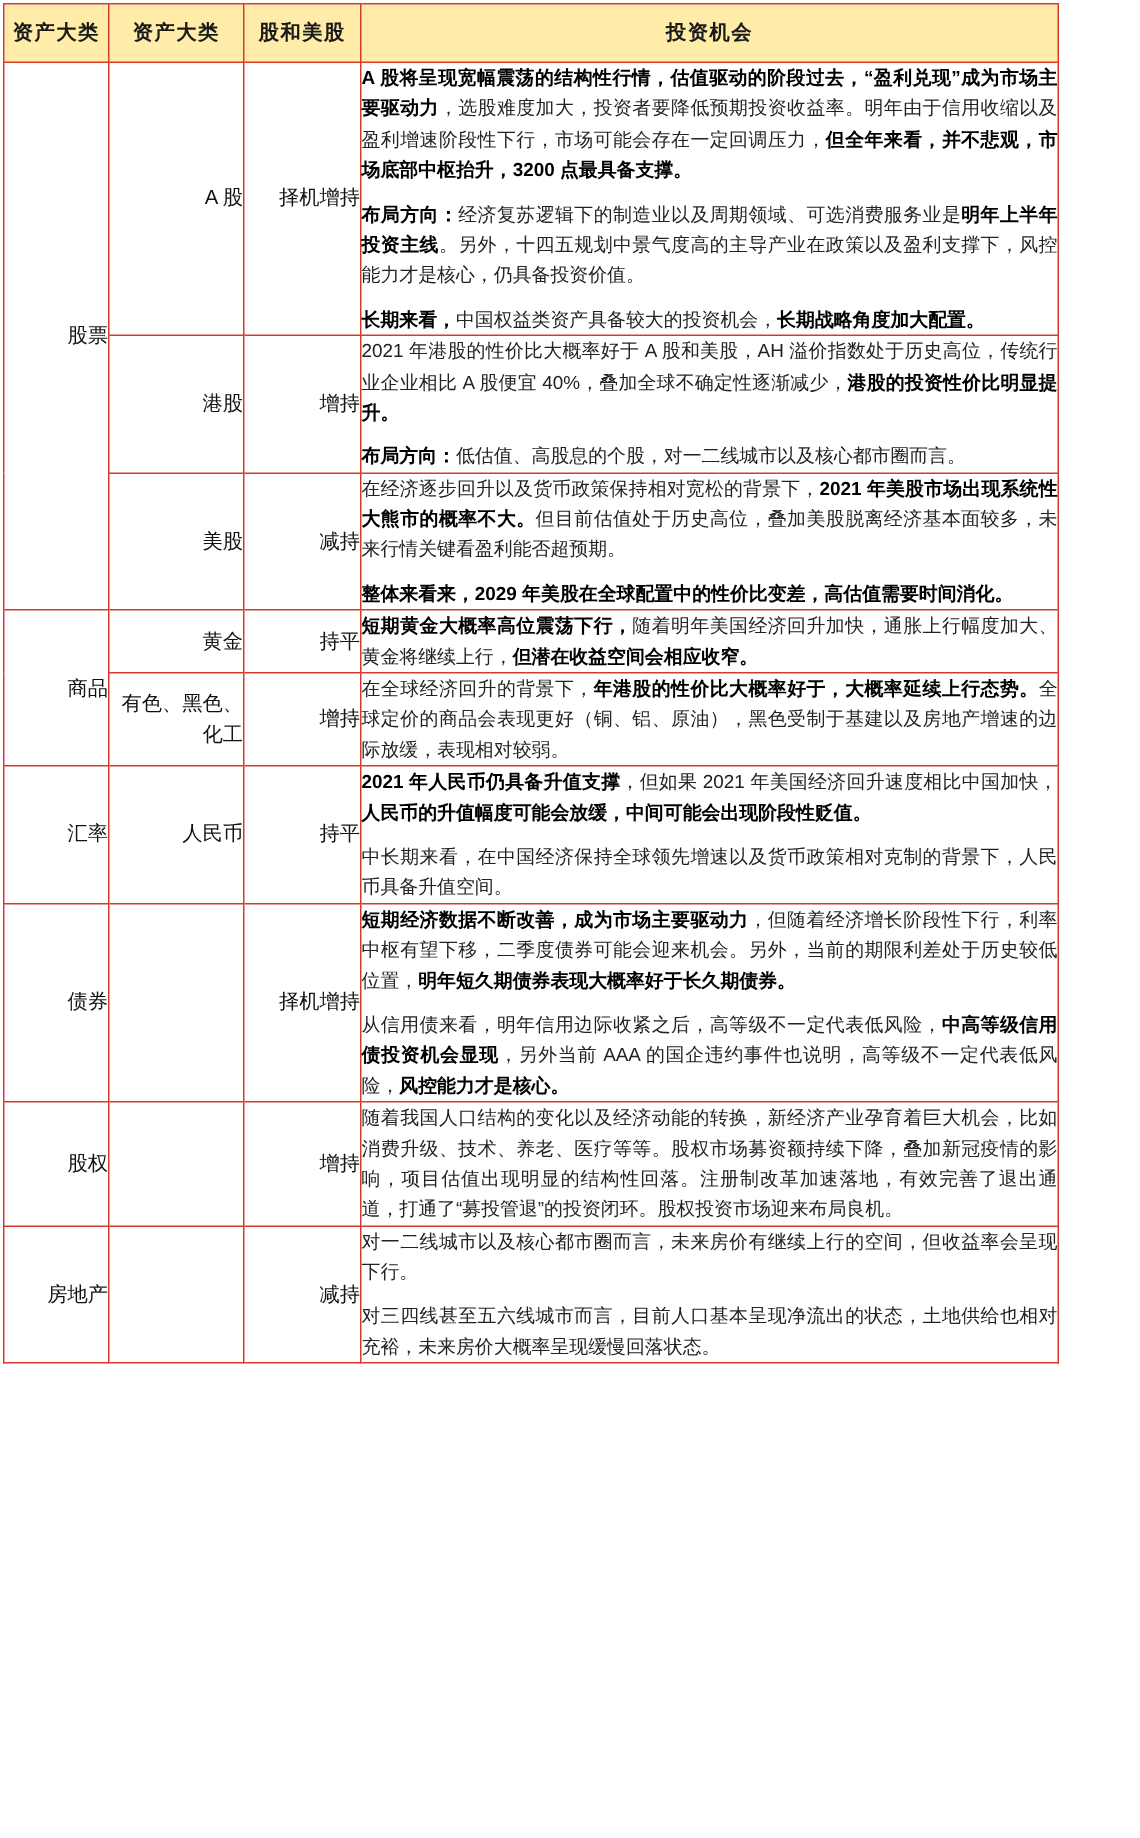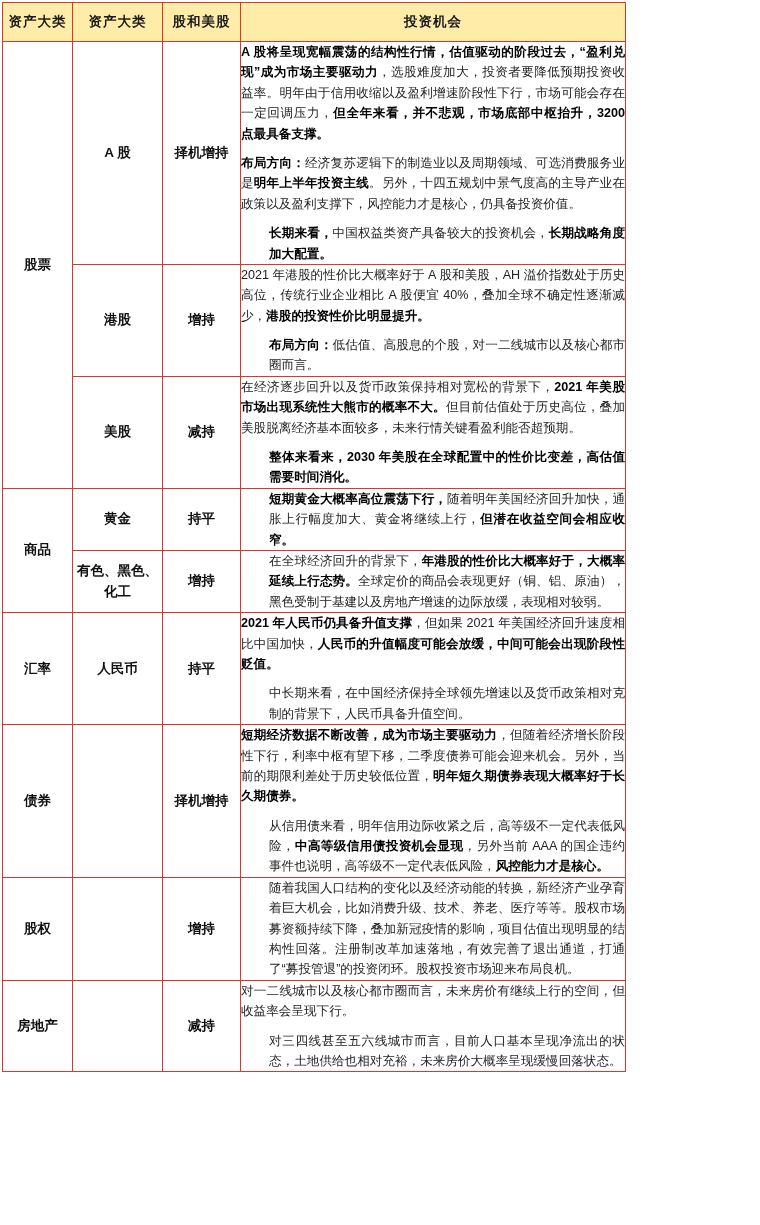--- a/index.html
+++ b/index.html
@@ -13,21 +13,21 @@
   }
   .page {
     width: 760px;
     min-height: 1225px;
     box-sizing: border-box;
     background: #ffffff;
     position: relative;
   }
   table.asset-table {
     border-collapse: collapse;
-    width: 624px;
+    width: 704px;
     margin: 2px;
     table-layout: fixed;
   }
   table.asset-table th,
   table.asset-table td {
     border: 1px solid #d63a2f;
     vertical-align: middle;
     padding: 0;
   }
   thead th {
@@ -38,43 +38,42 @@
     text-align: center;
     height: 38px;
     letter-spacing: 1px;
   }
   .col-cat { width: 70px; }
   .col-sub { width: 90px; }
   .col-rec { width: 78px; }
   .col-opp { width: auto; }
 
   td.cat, td.sub, td.rec {
-    text-align: center;
+    text-align: right;
     font-size: 13.5px;
-    font-weight: bold;
+    font-weight: normal;
     color: #111;
     line-height: 1.5;
     padding: 4px 2px;
   }
   td.sub .sub-inner, td.cat .cat-inner, td.rec .rec-inner {
     display: block;
   }
   td.opp {
     padding: 8px 9px 9px 9px;
     font-size: 12.6px;
     line-height: 1.62;
     color: #222;
     text-align: justify;
   }
   .para {
     margin: 0 0 9px 0;
   }
   .para:last-child {
     margin-bottom: 0;
-    margin-left: 28px;
   }
   .b {
     font-weight: bold;
     color: #000;
   }
 </style>
 </head>
 <body>
 
 <div class="page">
@@ -124,21 +123,21 @@
         </tr>
         <tr>
           <td class="sub">
             <span class="sub-inner">美股</span>
           </td>
           <td class="rec">
             <span class="rec-inner">减持</span>
           </td>
           <td class="opp">
             <p class="para"><span>在经济逐步回升以及货币政策保持相对宽松的背景下，</span><span class="b">2021 年美股市场出现系统性大熊市的概率不大。</span><span>但目前估值处于历史高位，叠加美股脱离经济基本面较多，未来行情关键看盈利能否超预期。</span></p>
-            <p class="para"><span class="b">整体来看来，</span><span class="b">2030 年美股在全球配置中的性价比变差，高估值需要时间消化。</span></p>
+            <p class="para"><span class="b">整体来看来，</span><span class="b">2029 年美股在全球配置中的性价比变差，高估值需要时间消化。</span></p>
           </td>
         </tr>
         <tr>
           <td class="cat" rowspan="2">
             <span class="cat-inner">商品</span>
           </td>
           <td class="sub">
             <span class="sub-inner">黄金</span>
           </td>
           <td class="rec">

